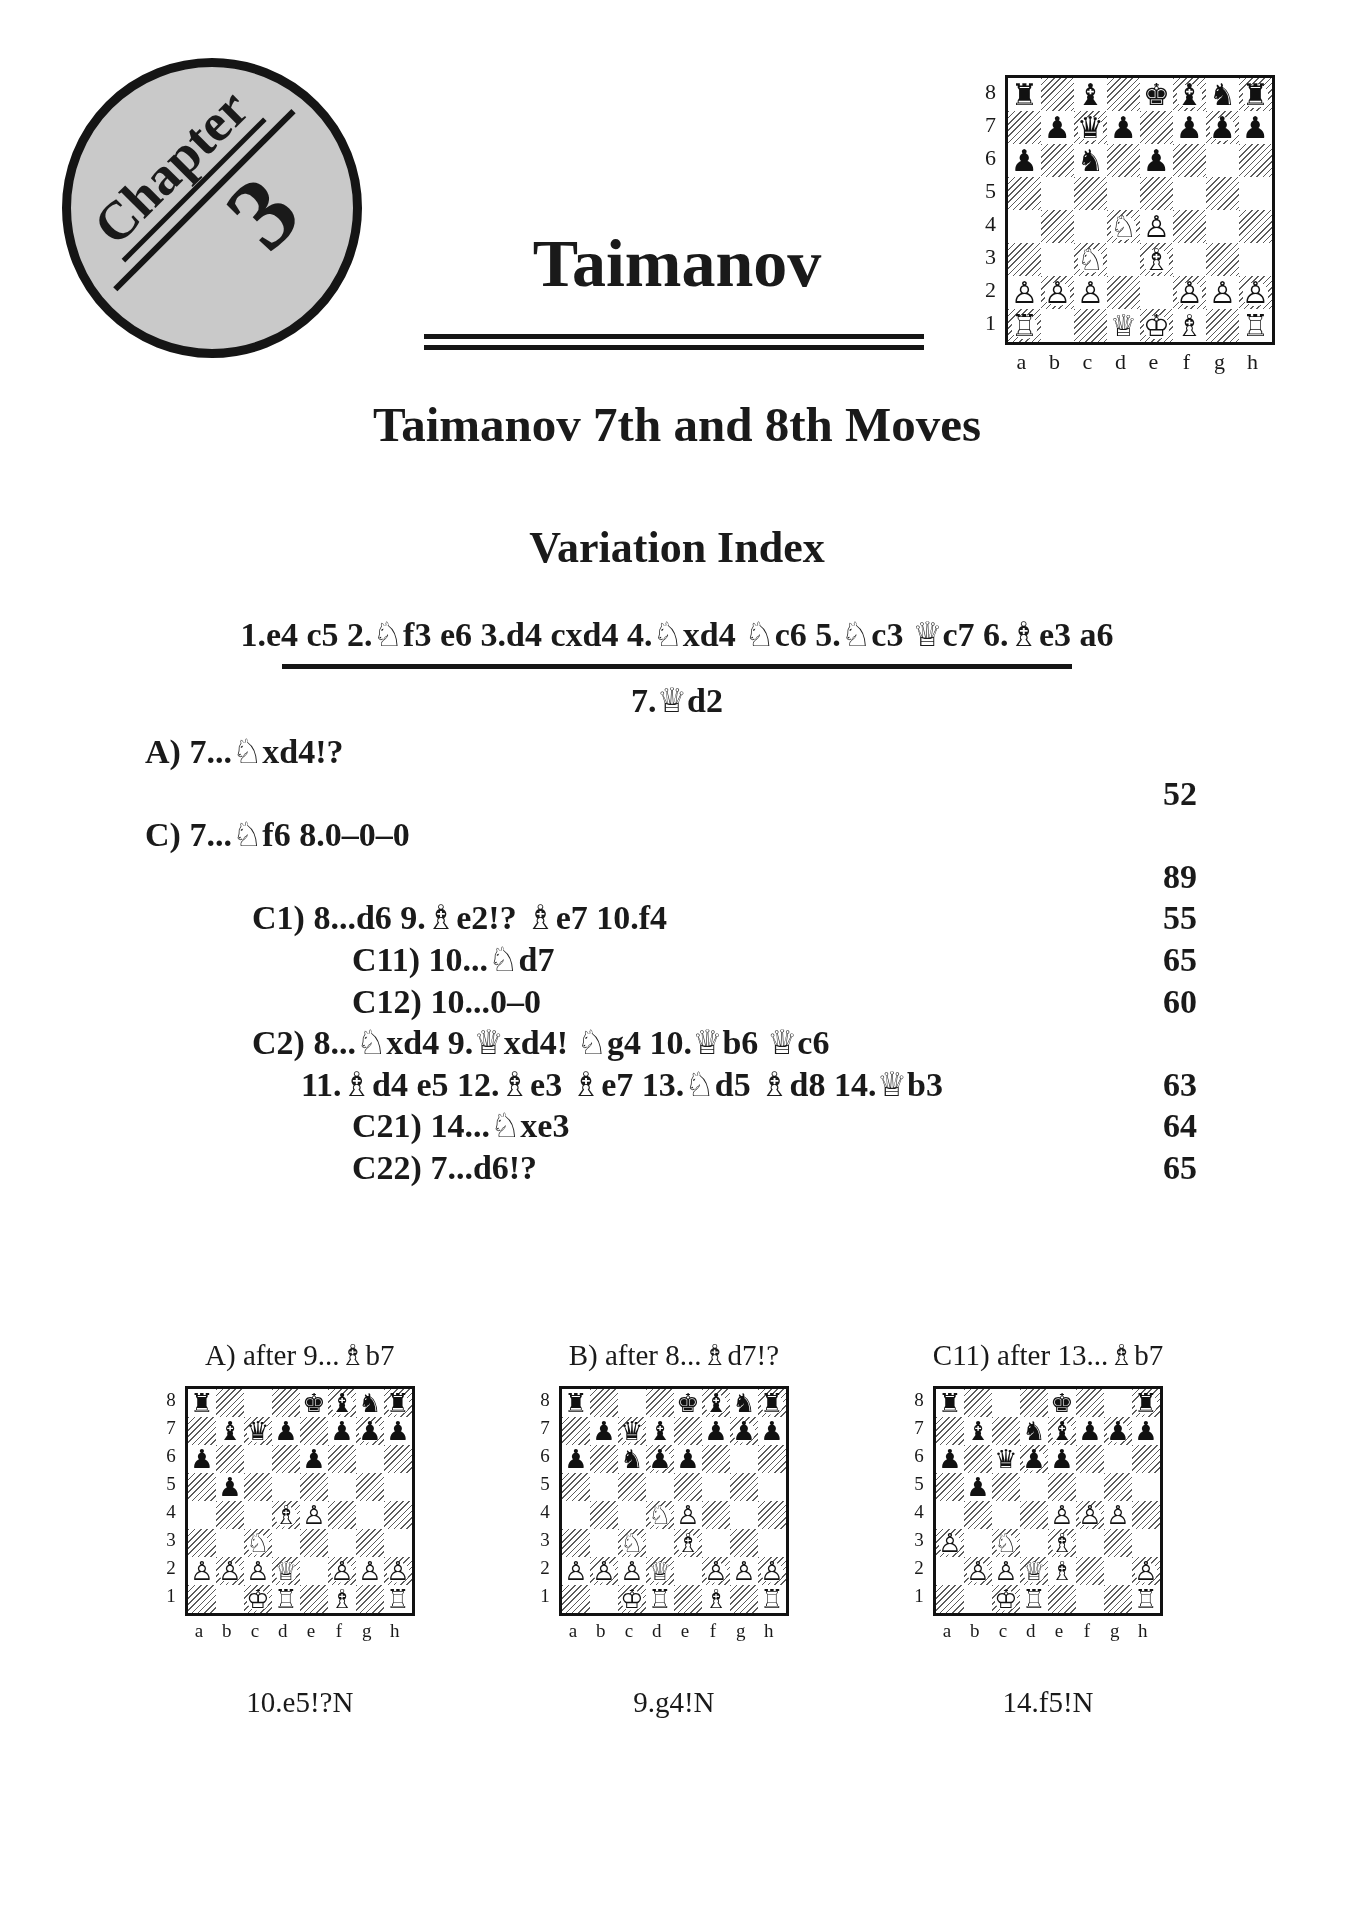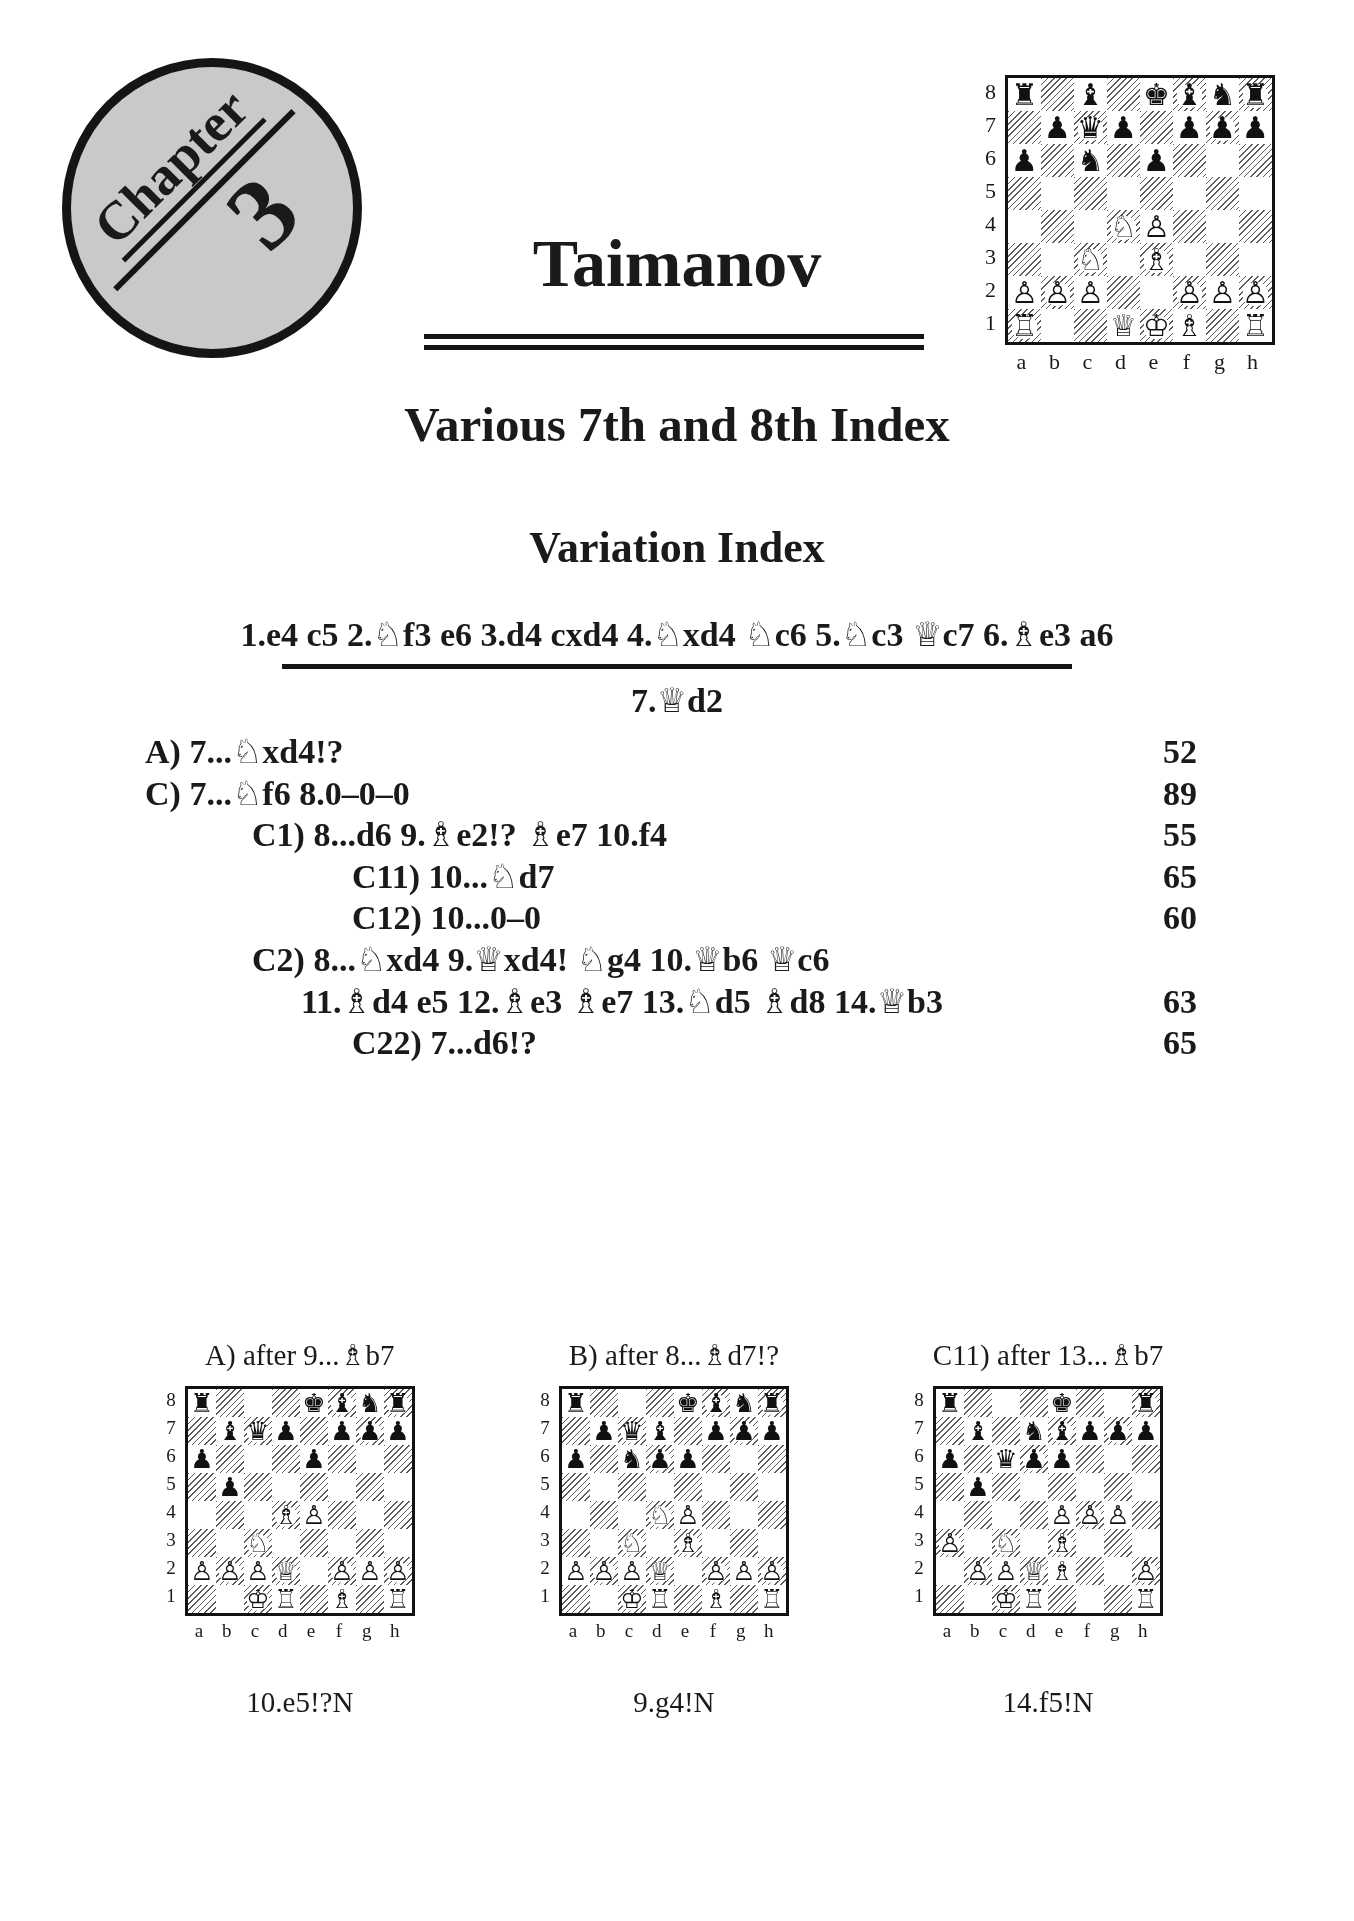--- a/index.html
+++ b/index.html
@@ -42,21 +42,21 @@
     font-size:34px;font-weight:bold;white-space:nowrap;}
   .main-line-rule{left:282px;top:664px;width:790px;height:5px;background:#151515;}
   .continuation{left:5px;top:680px;width:1344px;text-align:center;
     font-size:34px;font-weight:bold;}
 
   
   .variation-list{left:145px;top:731px;width:1052px;}
   .var-row{display:flex;align-items:baseline;line-height:41.6px;
     font-size:34px;font-weight:bold;white-space:nowrap;}
   .var-page{margin-left:auto;}
-  .lvl0{padding-left:0;}
+  .lvl0{padding-left:0;flex-direction:column;}
   .lvl1{padding-left:107px;}
   .lvl2{padding-left:156px;}
   .lvl3{padding-left:207px;}
 
   
   .header-diagram{left:971px;top:75px;}
   .board-row{display:flex;align-items:flex-start;}
   .rank-labels{width:34px;}
   .rank-label{text-align:right;padding-right:9px;}
   .board{display:grid;border:3px solid #111;background:#fff;}
@@ -243,21 +243,21 @@
     </div>
   </div>
 
 <div class="abs page-title">Taimanov</div>
 
 <div class="abs double-rule">
   <div></div>
   <div></div>
 </div>
 
-<div class="abs page-subtitle">Various 7th and 8th Index</div>
+<div class="abs page-subtitle">Taimanov 7th and 8th Moves</div>
 
 <div class="abs index-title">Variation Index</div>
 
 <div class="abs main-line">1.e4 c5 2.♘f3 e6 3.d4 cxd4 4.♘xd4 ♘c6 5.♘c3 ♕c7 6.♗e3 a6</div>
 <div class="abs main-line-rule"></div>
 <div class="abs continuation">7.♕d2</div>
 
 <div class="abs variation-list">
     <div class="var-row lvl0">
       <span class="var-text">A) 7...♘xd4!?</span>
@@ -279,20 +279,24 @@
       <span class="var-text">C12) 10...0–0</span>
       <span class="var-page">60</span>
     </div>
     <div class="var-row lvl1">
       <span class="var-text">C2) 8...♘xd4 9.♕xd4! ♘g4 10.♕b6 ♕c6</span>
       <span class="var-page"></span>
     </div>
     <div class="var-row lvl2">
       <span class="var-text">11.♗d4 e5 12.♗e3 ♗e7 13.♘d5 ♗d8 14.♕b3</span>
       <span class="var-page">63</span>
+    </div>
+    <div class="var-row lvl3">
+      <span class="var-text">C21) 14...♘xe3</span>
+      <span class="var-page">64</span>
     </div>
     <div class="var-row lvl3">
       <span class="var-text">C22) 7...d6!?</span>
       <span class="var-page">65</span>
     </div>
   </div>
 
 <div class="abs bottom-diagrams">
   <div class="diagram-col">
     <div class="cap-top">A) after 9...♗b7</div>

